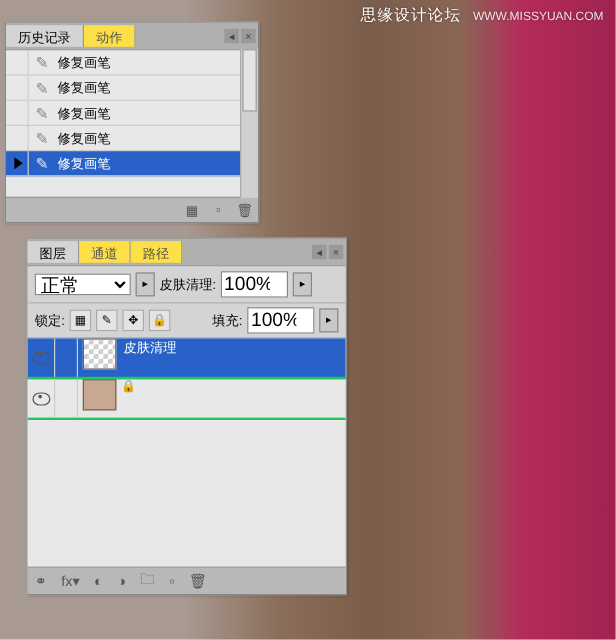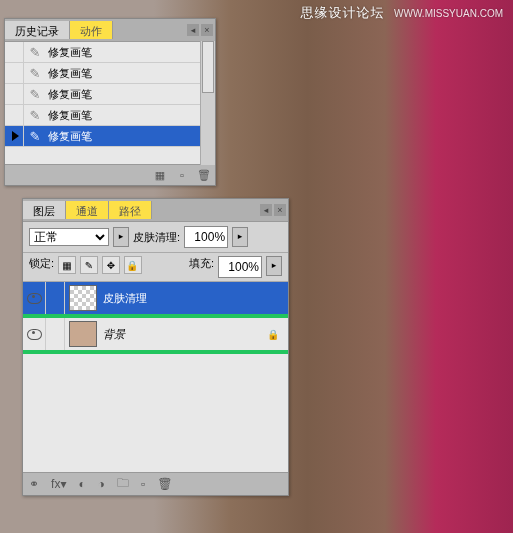--- a/index.html
+++ b/index.html
@@ -20,29 +20,29 @@
 .hist-col1{width:18px;border-right:1px solid #ccc;height:100%;display:flex;align-items:center;justify-content:center}
 .hist-icon{width:22px;text-align:center}
 .hist-label{flex:1;padding-left:2px}
 .hist-end{width:18px;text-align:center}
 .ptr{width:0;height:0;border-top:5px solid transparent;border-bottom:5px solid transparent;border-left:7px solid #000;margin-left:2px}
 .scrollbar{position:absolute;right:0;top:22px;bottom:20px;width:14px;background:#cfcfcf;border-left:1px solid #aaa}
 .scroll-thumb{position:absolute;left:1px;right:1px;top:0;height:40%;background:#e4e4e4;border:1px solid #999}
 .panel-footer{height:20px;background:#b8b8b8;border-top:1px solid #999;display:flex;align-items:center;justify-content:flex-end;padding-right:4px;gap:8px}
 .footer-icon{width:14px;height:14px;display:flex;align-items:center;justify-content:center;cursor:pointer;font-size:11px;color:#555}
 .layers-top{padding:4px 6px;display:flex;align-items:center;gap:4px;background:#d4d4d4;border-bottom:1px solid #aaa}
-select,input[type=text]{font-size:12px;background:#fff;border:1px solid #888;height:18px}
+select,input[type=text]{font-size:16px;background:#fff;border:1px solid #888;height:18px}
 .blend-select{width:80px}
 .opacity-label{font-size:11px}
-.pct-input{width:38px;text-align:right;padding-right:2px}
+.pct-input{width:38px;text-align:right;padding-right:14px}
 .arrow-btn{width:14px;height:18px;background:#c8c8c8;border:1px solid #888;font-size:9px;text-align:center;line-height:16px;cursor:pointer}
-.layers-lock{padding:3px 6px;display:flex;align-items:flex-start;gap:4px;background:#d4d4d4;border-bottom:1px solid #aaa;font-size:11px}
+.layers-lock{padding:3px 6px;display:flex;align-items:center;gap:4px;background:#d4d4d4;border-bottom:1px solid #aaa;font-size:11px}
 .lock-icon{width:16px;height:16px;border:1px solid #aaa;background:#e4e4e4;display:flex;align-items:center;justify-content:center;font-size:10px;cursor:pointer}
 .layers-body{background:#e8e8e8;height:190px;position:relative}
-.layer-row{display:flex;align-items:center;height:32px;border-bottom:4px solid #22c55e}
+.layer-row{display:flex;align-items:flex-start;height:32px;border-bottom:2px solid #22c55e}
 .layer-row.selected{background:#2862c8;color:#fff}
 .layer-row.group{height:24px}
 .eye-col{width:22px;height:100%;border-right:1px solid #ccc;display:flex;align-items:center;justify-content:center;cursor:pointer}
 .eye{width:13px;height:9px;border:1px solid #555;border-radius:50%/60%;position:relative}
 .eye::after{content:"";position:absolute;top:1px;left:4px;width:3px;height:3px;background:#555;border-radius:50%}
 .link-col{width:18px;height:100%;border-right:1px solid #ccc}
 .thumb{width:26px;height:24px;margin:0 4px;background:#fff;border:1px solid #666;background-image:linear-gradient(45deg,#ccc 25%,transparent 25%,transparent 75%,#ccc 75%),linear-gradient(45deg,#ccc 25%,transparent 25%,transparent 75%,#ccc 75%);background-size:8px 8px;background-position:0 0,4px 4px}
 .thumb.bg{background:#c8a890;background-image:none}
 .layer-name{flex:1;padding-left:2px}
 .folder-icon{width:18px;height:14px;background:#c8b890;border:1px solid #888;margin:0 4px}
@@ -147,21 +147,20 @@
       <div class="link-col"></div>
       <div class="thumb"></div>
       <div class="layer-name">皮肤清理</div>
     </div>
     <div class="layer-row">
       <div class="eye-col">
           <div class="eye"></div>
         </div>
       <div class="link-col"></div>
       <div class="thumb bg"></div>
-      <div class="layer-name" style="font-style:italic">背景</div>
       <div class="lock-small">🔒</div>
     </div>
   </div>
   <div class="layers-footer">
     <div class="lf-icon">⚭</div>
     <div class="lf-icon">fx▾</div>
     <div class="lf-icon">◐</div>
     <div class="lf-icon">◑</div>
     <div class="lf-icon">🗀</div>
     <div class="lf-icon">▫</div>

